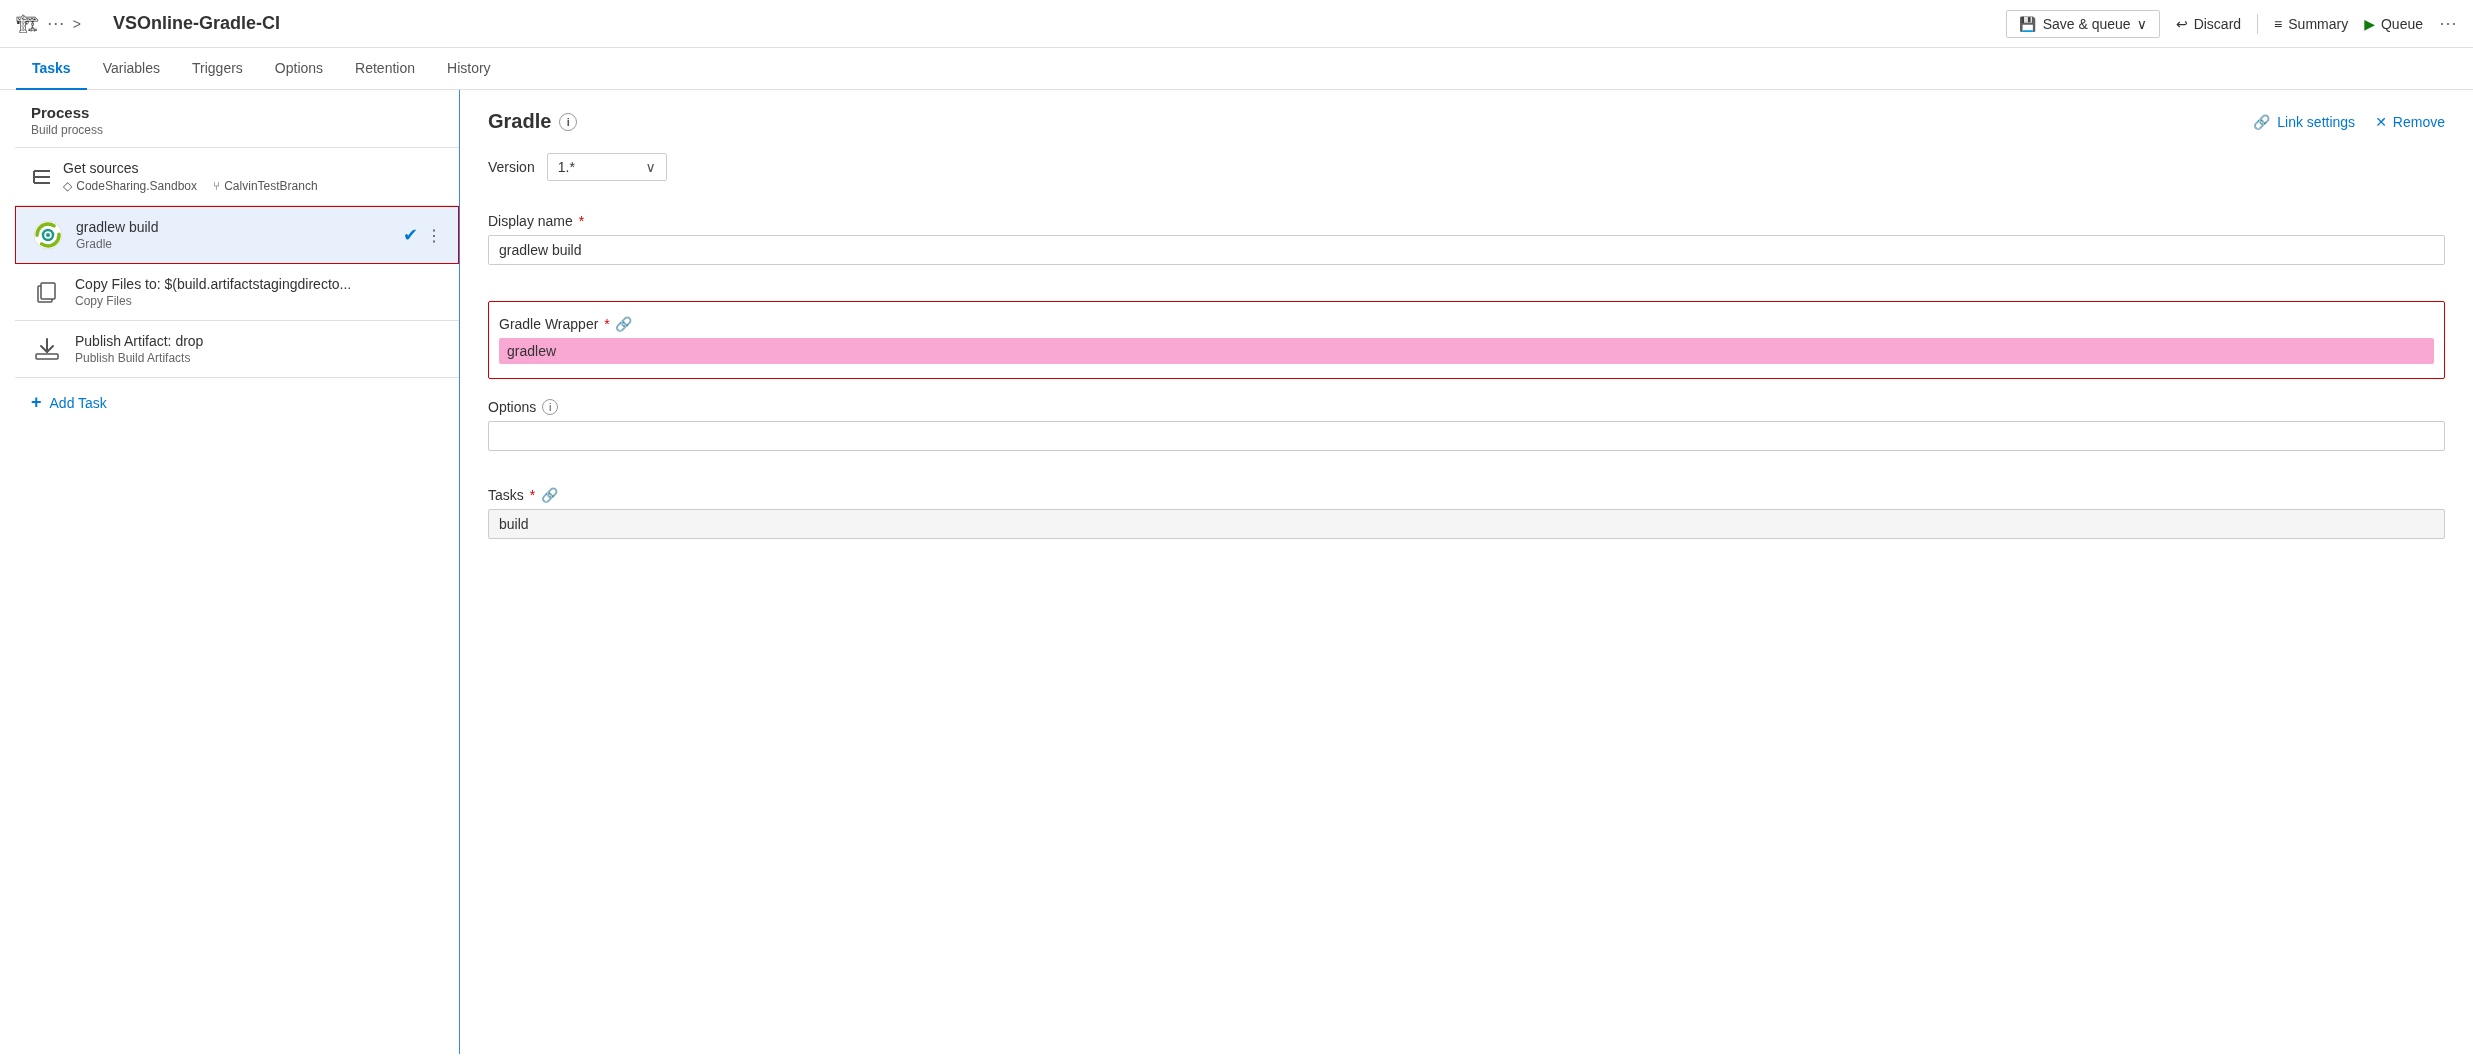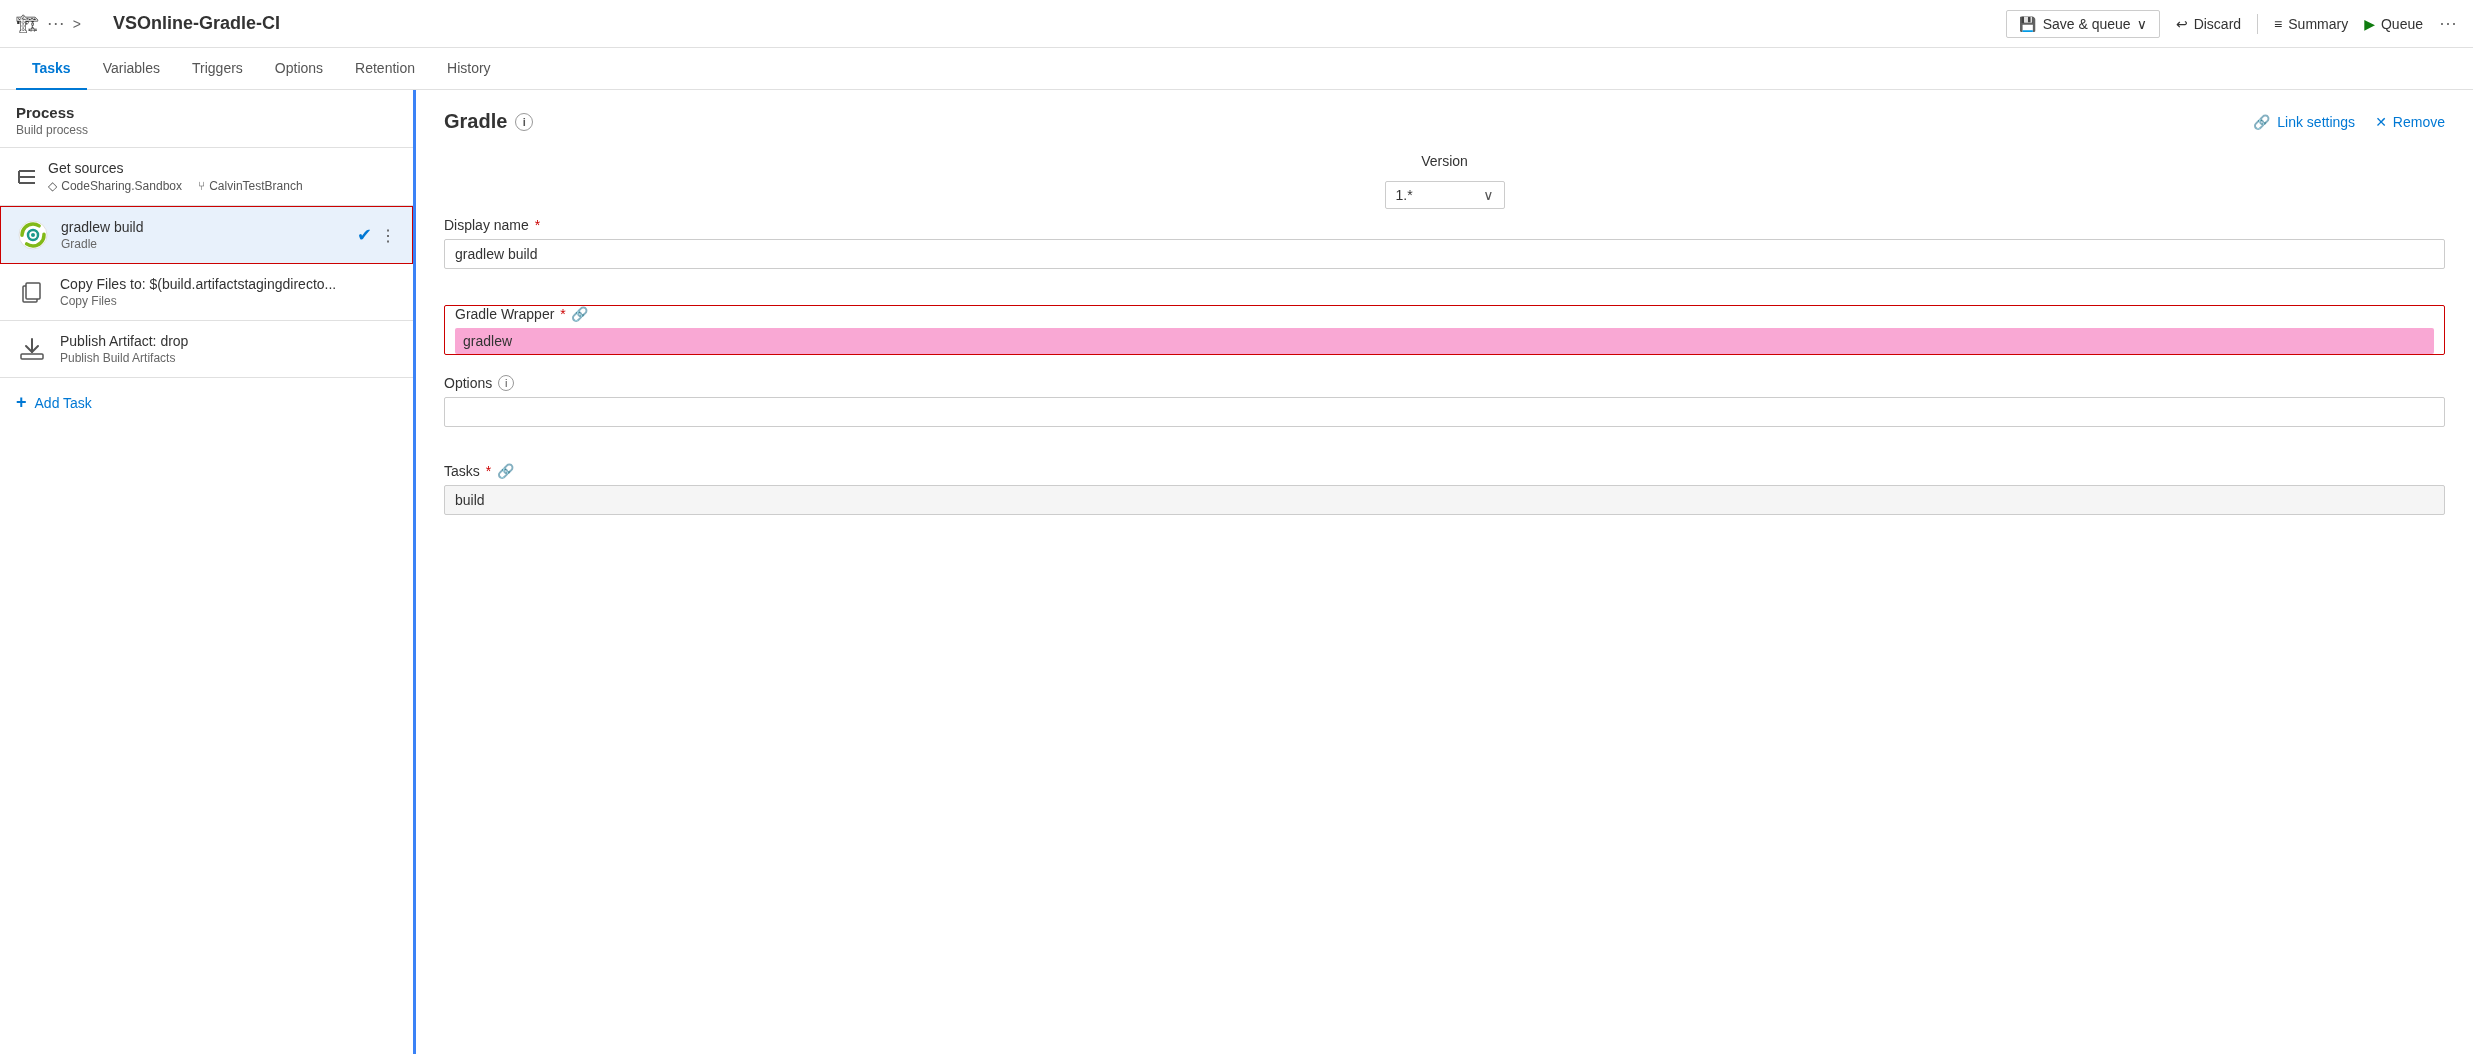--- a/index.html
+++ b/index.html
@@ -104,24 +104,25 @@
     }
 
     
     .main-layout {
       display: flex;
       height: calc(100vh - 97px);
     }
 
     
     .left-panel {
-      width: 416px;
-      border-right: 3px solid #3b82f6;
+      width: 460px;
+      border-right: 1px solid #3b82f6;
       overflow-y: auto;
       flex-shrink: 0;
+      padding-left: 15px;
     }
 
     
     .process-header {
       padding: 14px 16px 10px 16px;
       border-bottom: 1px solid #e0e0e0;
     }
     .process-title {
       font-size: 15px;
       font-weight: 600;
@@ -287,22 +288,21 @@
       font-size: 14px;
       background: none;
       border: none;
     }
 
     
     .version-row {
       display: flex;
       align-items: center;
       gap: 12px;
-      margin-bottom: 8px;
-      flex-direction: column;
+      margin-bottom: 32px;
     }
     .version-select {
       display: flex;
       align-items: center;
       gap: 8px;
       border: 1px solid #ccc;
       border-radius: 2px;
       padding: 5px 10px;
       min-width: 120px;
       cursor: pointer;
@@ -526,21 +526,21 @@
 
     <div class="field-group">
       <div class="field-label">
         <span>Display name</span>
         <span class="field-required">*</span>
       </div>
       <input type="text" class="field-input" value="gradlew build" style="">
     </div>
 
     <div style="margin-bottom:20px;">
-      <div style="border: 1.5px solid #cc0000; border-radius:2px; padding: 0 10px;">
+      <div style="border: 1.5px solid #cc0000; border-radius:2px; padding: 14px 10px;">
         <div class="field-label gradle-wrapper-label">
           <span>Gradle Wrapper</span>
           <span class="field-required">*</span>
           <span style="cursor:pointer;">🔗</span>
         </div>
         <div style="font-size:14px; color:#333; background:#f9a8d4; padding:5px 8px; border-radius:2px;">gradlew</div>
       </div>
     </div>
 
     <div class="field-group">

